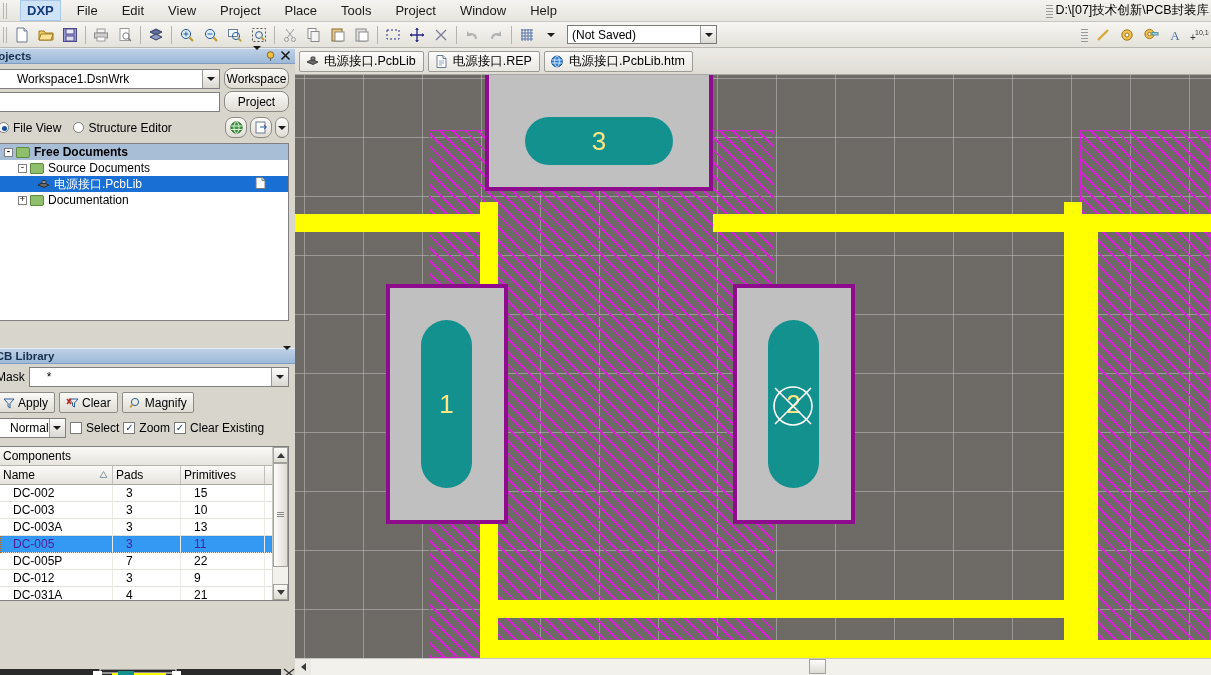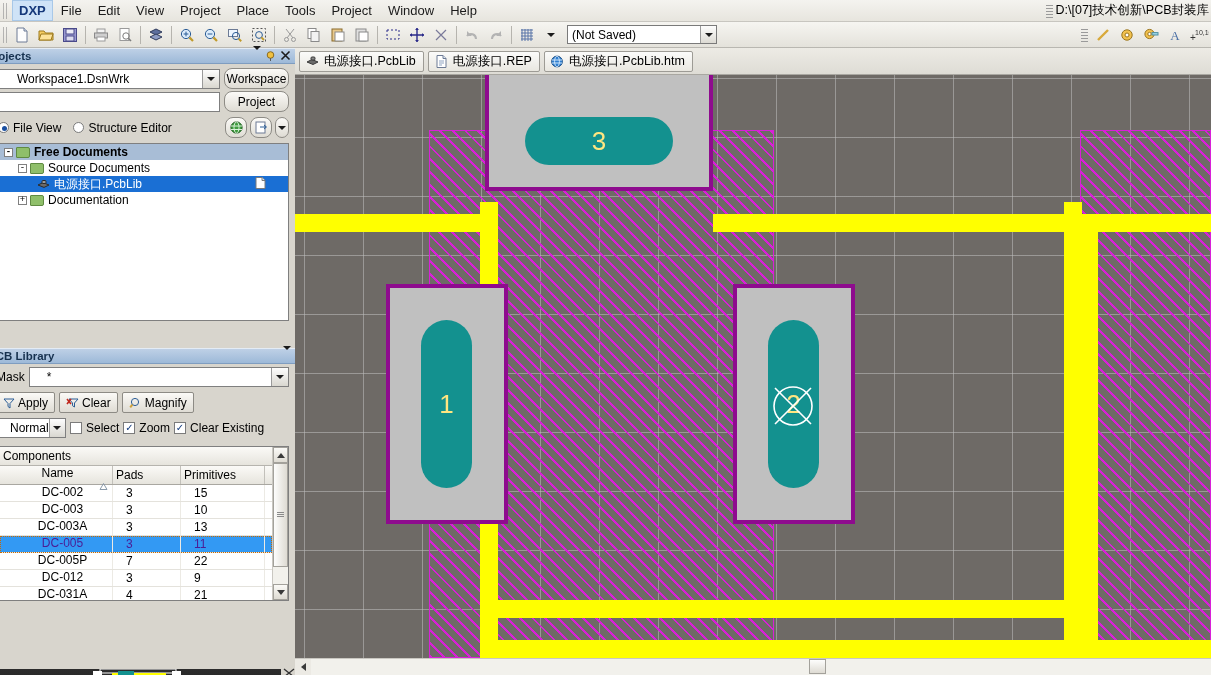--- a/index.html
+++ b/index.html
@@ -9,21 +9,21 @@
     font-size: 12px;
     background:#d4d0c8;
     color:#000;
     -webkit-font-smoothing: none;
   }
   
   #menubar{
     position:absolute; left:0; top:0; width:1211px; height:22px;
     background:linear-gradient(#f4f3ef,#e7e5de);
     border-bottom:1px solid #c8c6c0;
-    display:flex; align-items:center;
+    display:flex; align-items:center;gap:8px;
   }
   .grip{width:9px;height:16px;margin-left:1px;
     background:linear-gradient(90deg,transparent 2px,#9b9b9b 2px,#9b9b9b 3px,transparent 3px,transparent 5px,#9b9b9b 5px,#9b9b9b 6px,transparent 6px);
     opacity:.7;}
   .m-item{padding:2px 8px; font-size:13px; line-height:17px; color:#1b1b1b; white-space:nowrap;}
   .m-dxp{background:#cfe3f7; border:1px solid #a8c8e8; color:#15387a; font-weight:bold; padding:1px 6px; margin-left:2px;}
   #menu-path{margin-left:auto; font-size:12.5px; padding-right:2px; white-space:nowrap; overflow:hidden;}
   .vgrip{display:inline-block;width:7px;height:15px;margin:0 3px;
     background:repeating-linear-gradient(0deg,#9a9a9a 0 1px,transparent 1px 3px);
     vertical-align:middle;}
@@ -89,21 +89,21 @@
   .filterrow{display:flex;align-items:center;gap:4px;padding:3px 6px 2px 0;}
   .smbtn{height:21px;background:linear-gradient(#fbfaf7,#dfdcd4);border:1px solid #8d8b85;border-radius:2px;
        font-size:12px;display:flex;align-items:center;gap:3px;padding:0 6px;white-space:nowrap;}
   .cg-title{height:19px;background:linear-gradient(#fbfaf7,#e6e4dd);border-bottom:1px solid #b6b4ae;
             display:flex;align-items:center;font-size:12px;padding-left:3px;}
   .cg-head{height:19px;display:flex;background:linear-gradient(#fbfaf7,#e6e4dd);border-bottom:1px solid #a9a7a1;font-size:12px;}
   .cg-head div{display:flex;align-items:center;padding-left:3px;border-right:1px solid #c2c0ba;}
   .cg-row{height:17px;display:flex;font-size:12px;border-bottom:1px solid #e4e2dc;}
   .cg-row div{display:flex;align-items:center;padding-left:13px;border-right:1px solid #eceae4;}
   .cg-row.sel{background:#3399f3;color:#4c1d95;outline:1px dotted #c96a00;outline-offset:-1px;}
-  .c-name{width:113px;flex-direction:column;} .c-pads{width:68px;} .c-prim{width:84px;}
+  .c-name{width:113px;} .c-pads{width:68px;} .c-prim{width:84px;}
   
   .vsb{width:16px;background:#f0eee8;border-left:1px solid #c9c7c1;display:flex;flex-direction:column;}
   .sb-btn{height:16px;background:linear-gradient(#fbfaf7,#dedbd3);border:1px solid #a3a19b;
           display:flex;align-items:center;justify-content:center;}
   .sb-track{flex:1;background:#f2f1ec;position:relative;}
   .sb-thumb{position:absolute;left:0;right:0;background:linear-gradient(90deg,#fdfdfc,#dedbd3);border:1px solid #a3a19b;}
   .arr-up{width:0;height:0;border-left:4px solid transparent;border-right:4px solid transparent;border-bottom:5px solid #3a3a3a;}
   .arr-dn{width:0;height:0;border-left:4px solid transparent;border-right:4px solid transparent;border-top:5px solid #3a3a3a;}
   .arr-lf{width:0;height:0;border-top:4px solid transparent;border-bottom:4px solid transparent;border-right:5px solid #3a3a3a;}
   

